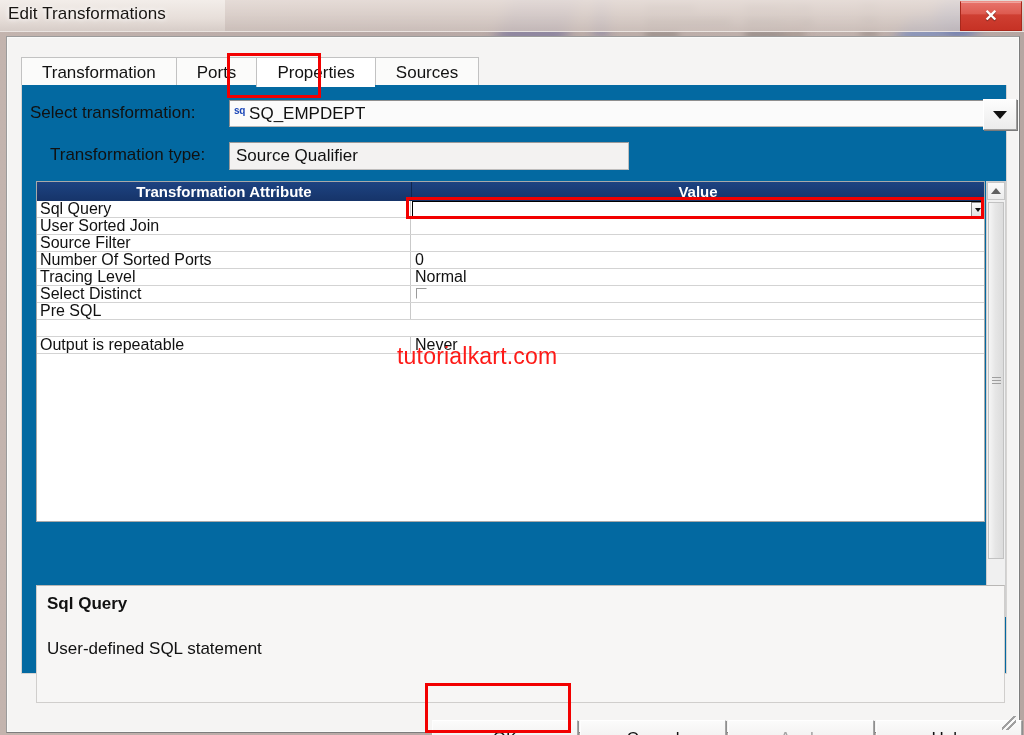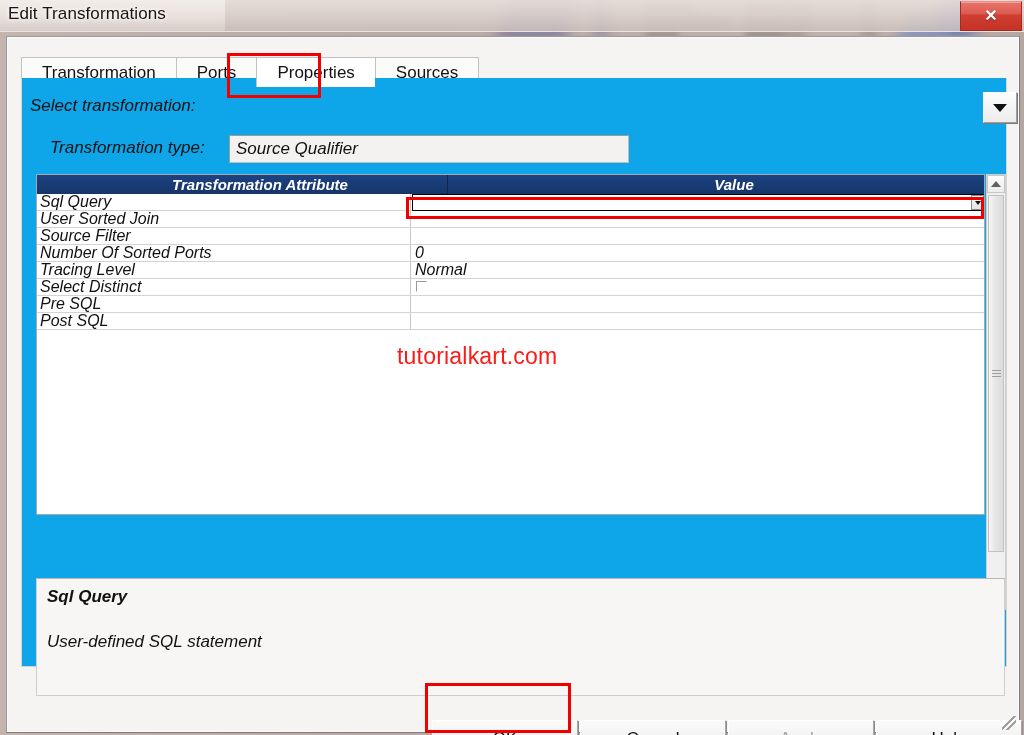--- a/index.html
+++ b/index.html
@@ -132,26 +132,25 @@
     position: absolute;
     border: 3px solid #f20000;
     box-sizing: border-box;
     pointer-events: none;
     z-index: 20;
   }
 
   
   .panel {
     position: absolute;
-    left: 14px; top: 41px;
+    left: 14px; top: 48px;
     width: 984px; height: 588px;
-    background: #0ea5e9;
+    background: #0369a1;
     border: 1px solid #d6d4d2;
     border-top: none;
-    font-style: italic;
   }
 
   .row-label {
     position: absolute;
     font-size: 17px;
     color: #111;
     white-space: nowrap;
   }
 
   .combo-sel {
@@ -231,21 +230,20 @@
   }
   .grid-head .th {
     color: #ffffff;
     font-size: 15px;
     font-weight: bold;
     display: flex;
     align-items: center;
     justify-content: center;
     overflow: hidden;
     line-height: 1;
-    padding-left: 36px;
   }
   .th.attr { width: 374px; border-right: 1px solid #0f264e; }
   .th.val  { flex: 1; }
 
   .grid-body {
     height: 320px;
     background: #ffffff;
     position: relative;
     overflow: hidden;
   }
@@ -477,20 +475,24 @@
           <span>Properties</span>
         </div>
       <div class="tab">
           <span>Sources</span>
         </div>
     </div>
 
     <div class="panel">
 
       <div class="row-label" style="left:8px;top:18px;">Select transformation:</div>
+      <div class="combo-sel">
+        <span class="sq-icon">sq</span>
+        <span class="combo-sel-text">SQ_EMPDEPT</span>
+      </div>
       <div class="combo-arrow-btn">
         <span class="tri-down"></span>
       </div>
 
       <div class="row-label" style="left:8px;top:60px;margin-left:20px;">Transformation type:</div>
       <div class="type-field">Source Qualifier</div>
 
       <div class="grid">
         <div class="grid-head">
           <div class="th attr">Transformation Attribute</div>
@@ -546,25 +548,30 @@
           </div>
           <div class="grow">
             <div class="gcell-attr">
                 <span>Pre SQL</span>
               </div>
             <div class="gcell-val">
                 <span class="txt"></span>
               </div>
           </div>
           <div class="grow">
-            <div class="gcell-attr">
-                <span>Post SQL</span>
-              </div>
             <div class="gcell-val">
                 <span class="txt"></span>
+              </div>
+          </div>
+          <div class="grow">
+            <div class="gcell-attr">
+                <span>Output is repeatable</span>
+              </div>
+            <div class="gcell-val">
+                <span class="txt">Never</span>
               </div>
           </div>
 
           <div class="editcell">
             <div class="mini-drop">
               <span class="mt"></span>
             </div>
           </div>
         </div>
       </div>

